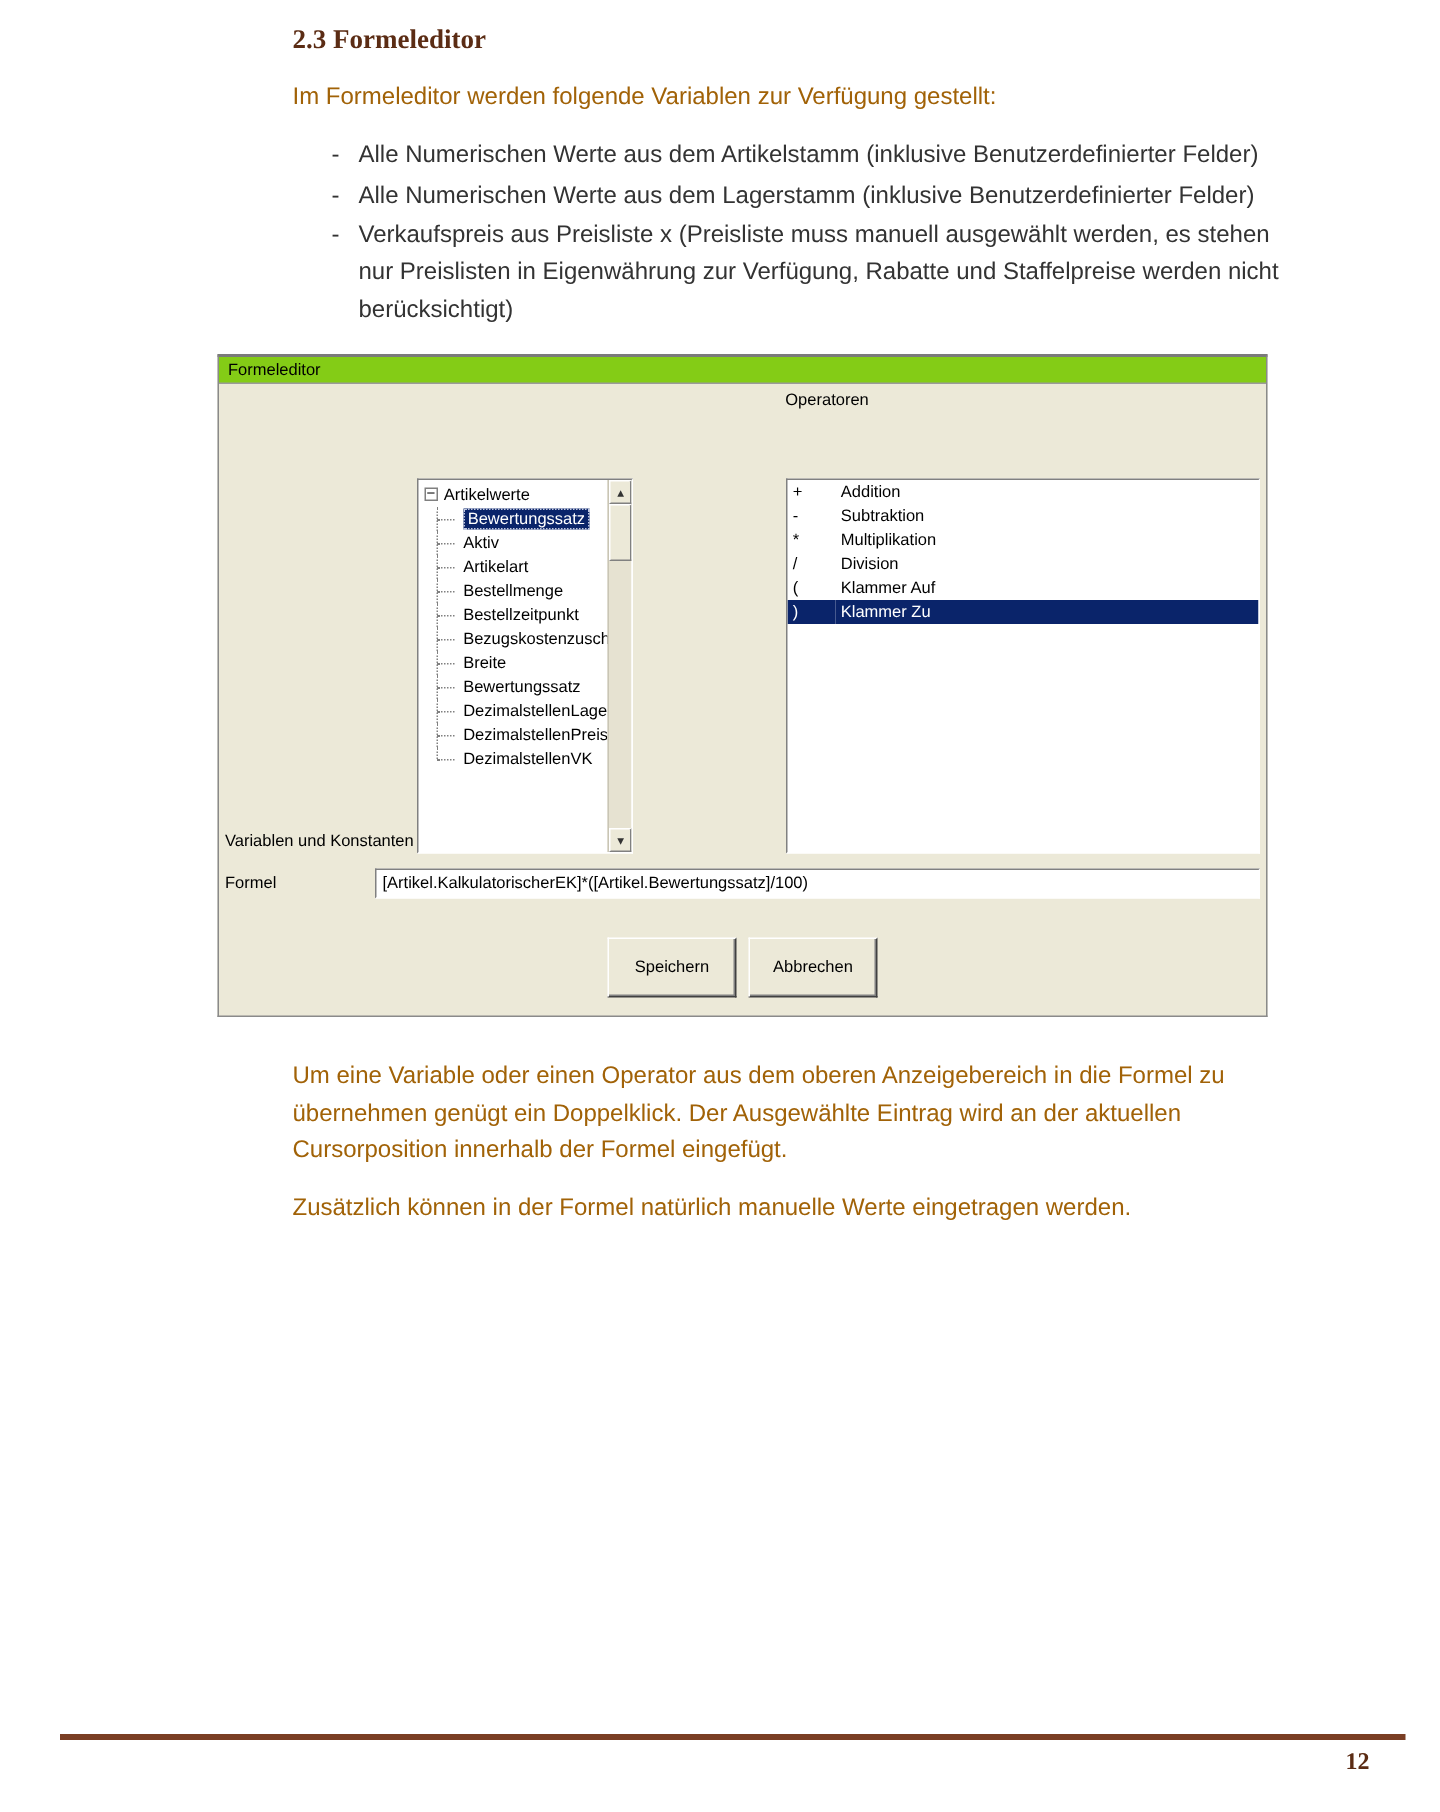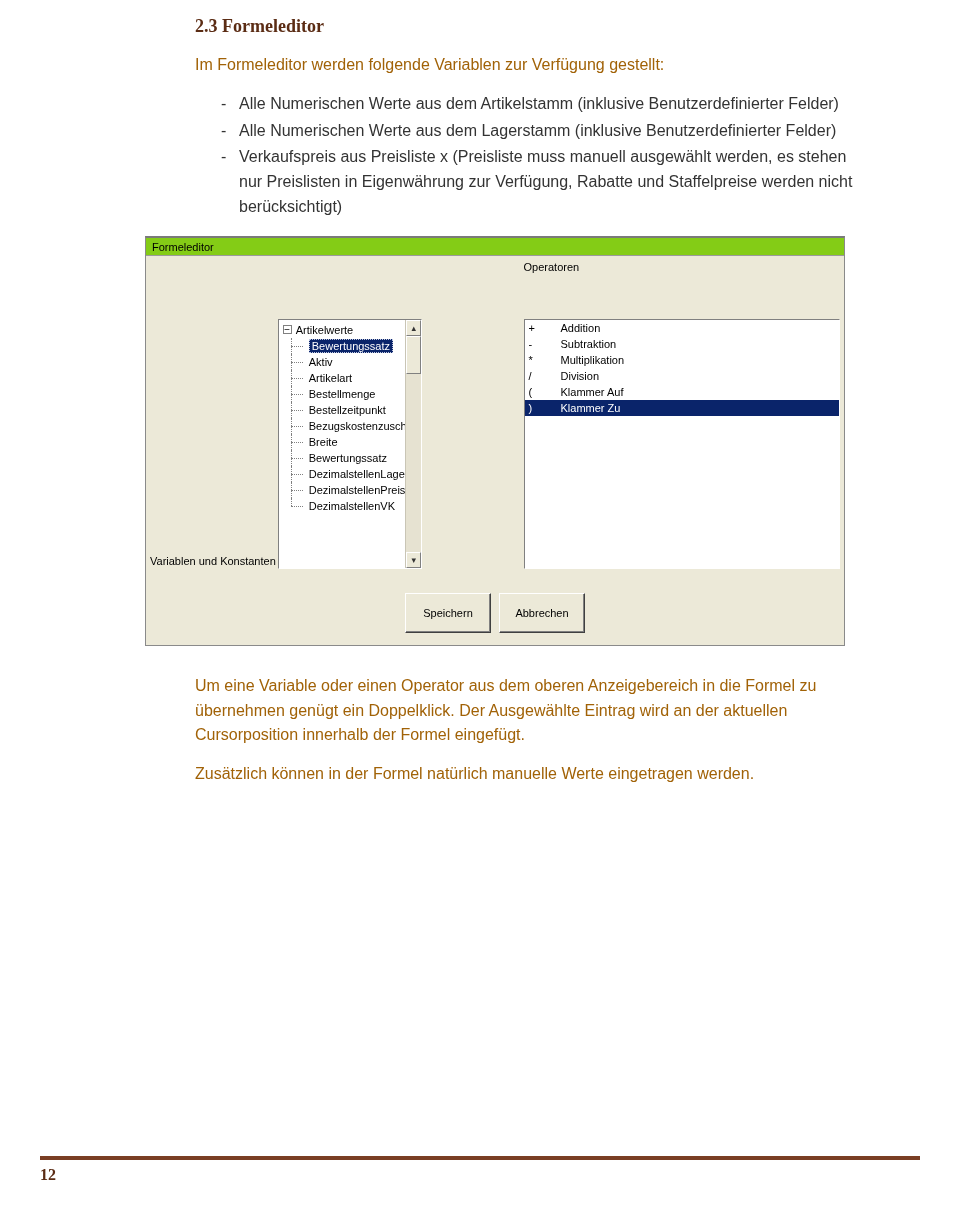--- a/index.html
+++ b/index.html
@@ -136,23 +136,23 @@
   }
   .win-btn {
     min-width: 86px; height:40px; background:#ece9d8;
     border:1px solid #404040; border-top:1px solid #fff; border-left:1px solid #fff;
     box-shadow: inset -1px -1px 0 #808080;
     font-family: Tahoma, Arial, sans-serif; font-size:11px;
     display:flex; align-items:center; justify-content:center;
   }
 
   .footer-bar {
-    position:absolute; left:40px; right:40px; bottom:24px;
+    position:absolute; left:40px; right:23px; bottom:24px;
     border-top: 4px solid #7a3e24;
-    display:flex; padding-top:6px;
+    display:flex; justify-content:flex-end; padding-top:6px;
   }
   .page-num {
     font-family: Georgia, "Times New Roman", serif;
     color:#5b2c14; font-weight:bold; font-size:16px;
     padding-right: 24px;
   }
 </style>
 </head>
 <body>
 
@@ -269,20 +269,24 @@
                 </tr>
             <tr class="sel-row">
                   <td class="sym">)</td>
                   <td>Klammer Zu</td>
                 </tr>
           </tbody>
             </table>
         </div>
       </div>
     </div>
+    <div class="formula-row">
+      <div class="formula-label">Formel</div>
+      <div class="formula-input">[Artikel.KalkulatorischerEK]*([Artikel.Bewertungssatz]/100)</div>
+    </div>
     <div class="btn-row">
       <div class="win-btn">Speichern</div>
       <div class="win-btn">Abbrechen</div>
     </div>
   </div>
 
   <p class="body-text">Um eine Variable oder einen Operator aus dem oberen Anzeigebereich in die Formel zu übernehmen genügt ein Doppelklick. Der Ausgewählte Eintrag wird an der aktuellen Cursorposition innerhalb der Formel eingefügt.</p>
   <p class="body-text">Zusätzlich können in der Formel natürlich manuelle Werte eingetragen werden.</p>
 
   <div class="footer-bar">

